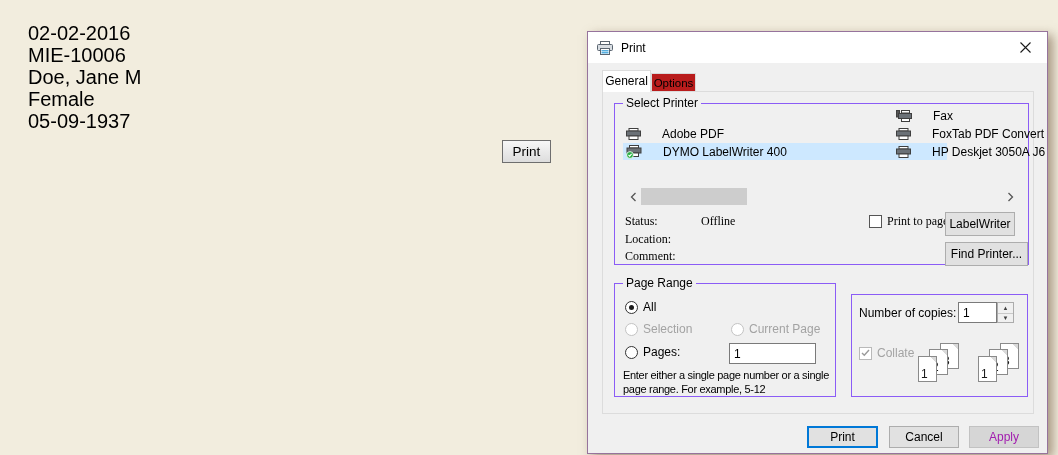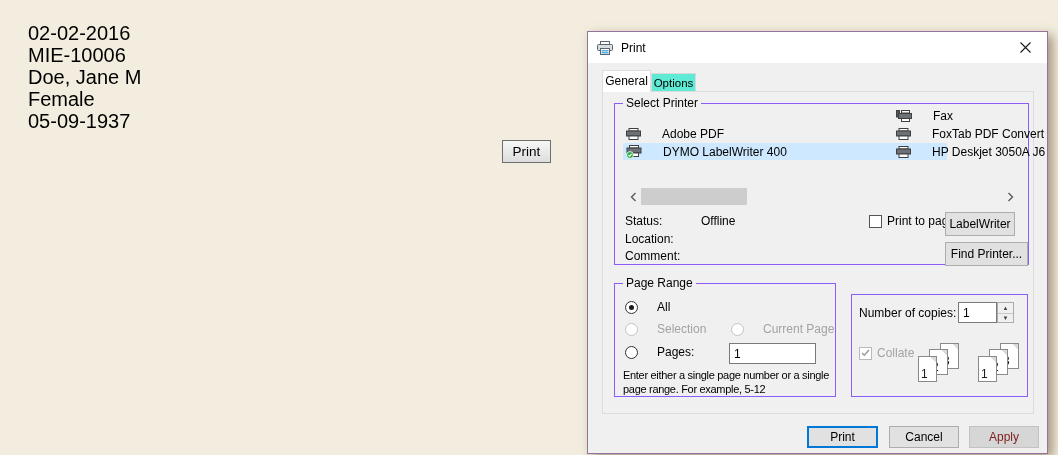--- a/index.html
+++ b/index.html
@@ -30,21 +30,21 @@
     display:flex; align-items:center; padding-left:9px;
   }
   .titlebar .ticon { margin-right:8px; display:inline-flex; }
   .title-text { font-size:12px; }
   .close-btn {
     position:absolute; right:5px; top:0; width:34px; height:31px;
     display:flex; align-items:center; justify-content:center;
   }
   
   .tab {
-    position:absolute; text-align:center; background:#5eead4;
+    position:absolute; text-align:center; background:#b91c1c;
     border:1px solid #d9d9d9; border-bottom:none;
   }
   .tab.active { background:#ffffff; border-color:#dcdcdc; z-index:2; }
   .tab-general { left:14px; top:38px; width:49px; height:22px; line-height:21px; }
   .tab-options { left:63px; top:41px; width:45px; height:19px; line-height:18px; font-size:11.5px; }
   .tabpage {
     position:absolute; left:14px; top:59px; width:432px; height:323px;
     background:#f0f0f0; border:1px solid #dcdcdc; z-index:1;
   }
   
@@ -55,42 +55,42 @@
   .gb-copies       { left:248px; top:202px; width:177px; height:103px; }
   
   .printer-item { position:absolute; height:17px; display:flex; align-items:center; gap:21px; padding:0 3px; white-space:nowrap; }
   .printer-item.selected { background:#cde8ff; }
   
   .hscroll { position:absolute; left:10px; top:84px; width:394px; height:17px; background:#f0f0f0; }
   .hs-arrow { position:absolute; top:0; width:17px; height:17px; display:flex; align-items:center; justify-content:center; }
   .hs-left { left:0; } .hs-right { right:0; }
   .hs-thumb { position:absolute; left:16px; top:0; width:106px; height:17px; background:#cdcdcd; }
   
-  .srow { position:absolute; white-space:nowrap; }
+  .srow { position:absolute; white-space:nowrap;font-family:Liberation Serif, serif; }
   .checkbox {
     width:13px; height:13px; background:#fff; border:1px solid #555;
     display:inline-flex; align-items:center; justify-content:center;
   }
   .checkbox.disabled { border-color:#b9b9b9; }
   .win-btn {
     background:#e1e1e1; border:1px solid #adadad; font-size:12px;
     font-family:"Liberation Sans", sans-serif;
     display:flex; align-items:center; justify-content:center;
   }
   .btn-preferences { position:absolute; left:330px; top:108px; width:70px; height:24px; }
   .btn-find-printer { position:absolute; left:330px; top:138px; width:83px; height:24px; }
   
   .radio {
     width:13px; height:13px; border:1px solid #333; border-radius:50%; background:#fff;
     display:inline-flex; align-items:center; justify-content:center;
   }
   .radio.checked::after { content:""; width:5px; height:5px; border-radius:50%; background:#1a1a1a; }
   .radio.disabled { border-color:#c3c3c3; }
   .dis-label { color:#a3a3a3; }
-  .pr-row { position:absolute; display:flex; align-items:center; gap:19px; white-space:nowrap; }
+  .pr-row { position:absolute; display:flex; align-items:center; gap:5px; white-space:nowrap; }
   .pages-input {
     position:absolute; left:114px; top:59px; width:87px; height:21px;
     border:1px solid #7a7a7a; background:#fff; font-size:12px; padding:0 4px;
     font-family:"Liberation Sans", sans-serif;
   }
   .pr-help { position:absolute; left:8px; top:84px; font-size:11px; letter-spacing:-0.3px; line-height:14px; white-space:nowrap; }
   
   .copies-input {
     position:absolute; left:106px; top:7px; width:39px; height:21px;
     border:1px solid #7a7a7a; background:#fff; font-size:12px; padding:0 4px;
@@ -104,21 +104,21 @@
   .collate-page {
     position:absolute; width:19px; height:26px; background:#fff; border:1px solid #8a8a8a;
     background:linear-gradient(225deg, #d9d9d9 0 4px, #fff 4px);
   }
   .collate-page span { position:absolute; left:2px; bottom:0; font-size:12px; color:#1a1a1a; }
   .cp1 { left:0; top:13px; z-index:3; } .cp2 { left:11px; top:6px; z-index:2; } .cp3 { left:22px; top:0; z-index:1; }
   
   .btn-print  { position:absolute; left:219px; top:394px; width:71px; height:22px; border:2px solid #0078d7; }
   .btn-cancel { position:absolute; left:301px; top:394px; width:70px; height:22px; }
   .btn-apply  { position:absolute; left:381px; top:394px; width:70px; height:22px;
-                background:#d6d6d6; border-color:#c2c2c2; color:#7f1d1d; }
+                background:#d6d6d6; border-color:#c2c2c2; color:#a21caf; }
 </style>
 </head>
 <body>
 
 <div class="info-text">
   <div>02-02-2016</div>
   <div>MIE-10006</div>
   <div>Doe, Jane M</div>
   <div>Female</div>
   <div>05-09-1937</div>

